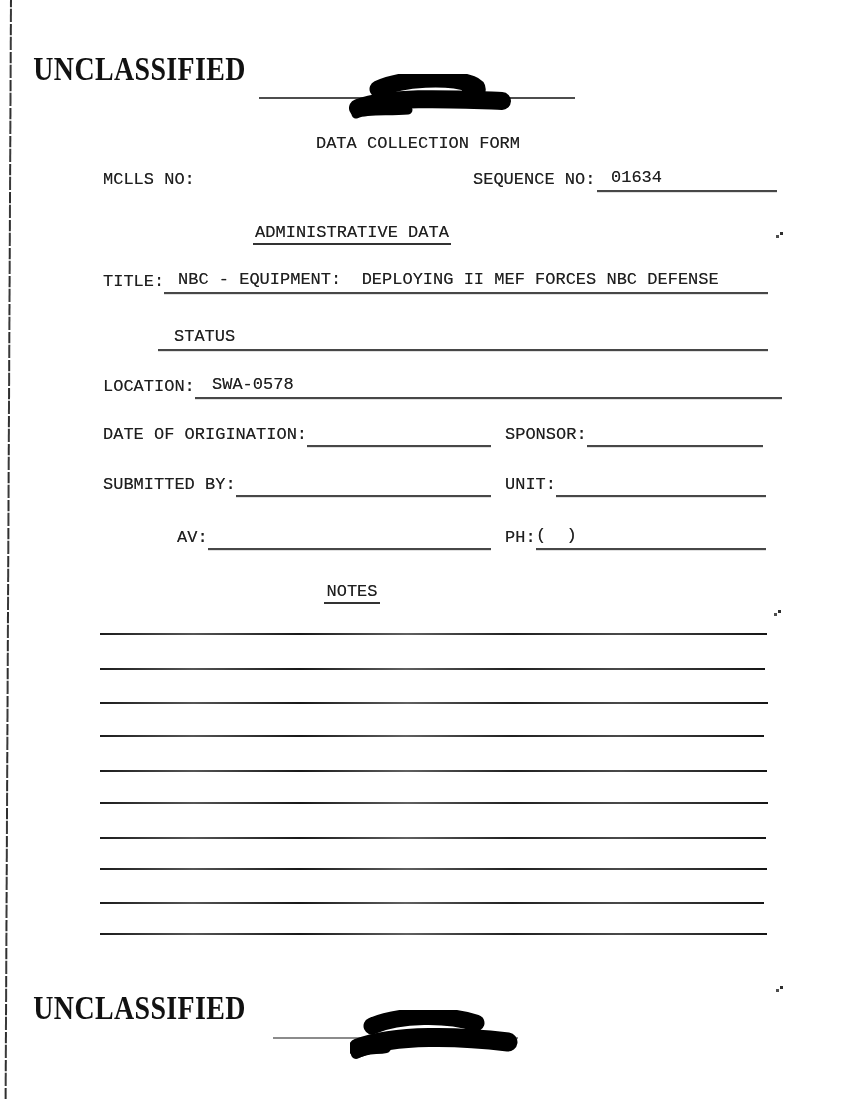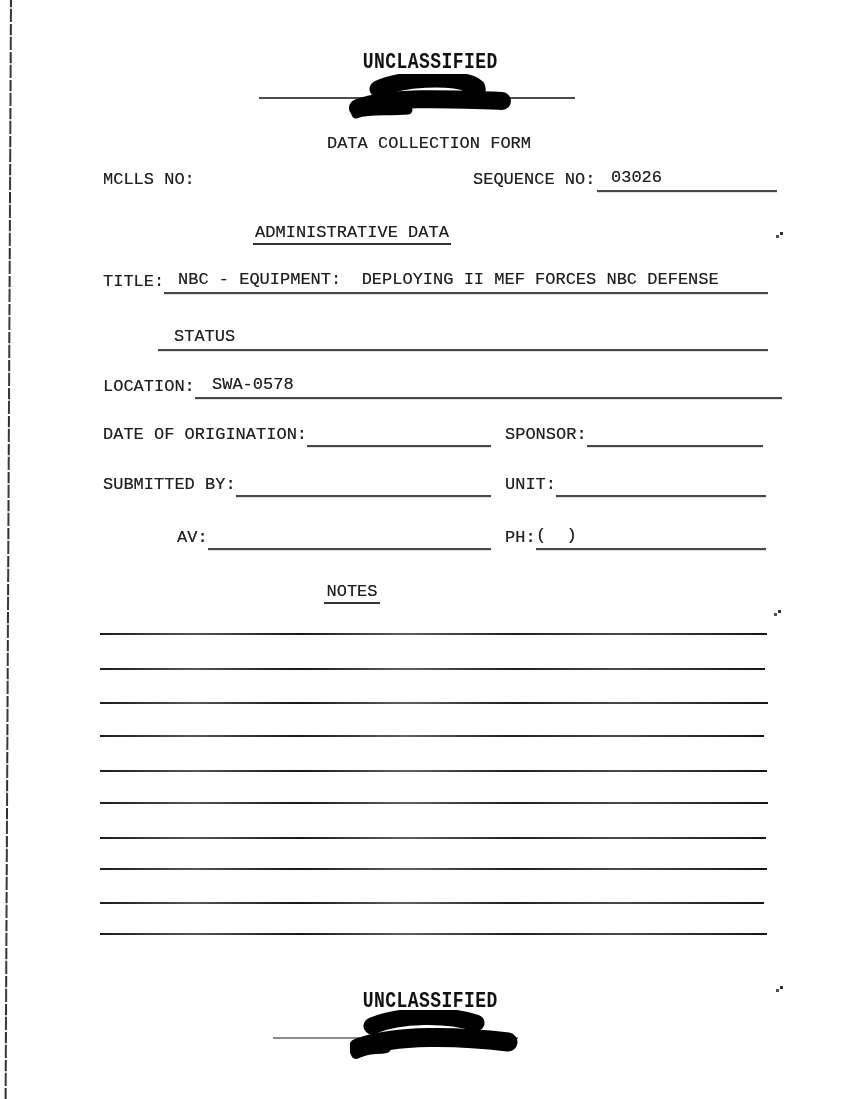--- a/index.html
+++ b/index.html
@@ -13,35 +13,35 @@
     color:#1f1f1f;
     text-shadow:0 0 0.5px rgba(0,0,0,0.55);
   }
   
   .scan-edge{
     position:absolute;left:10px;top:-4px;width:2px;height:1110px;
     background:repeating-linear-gradient(to bottom,#2f2f2f 0 11px,rgba(47,47,47,.25) 11px 13px,#3a3a3a 13px 26px,rgba(0,0,0,0) 26px 28px);
     transform:rotate(0.28deg);transform-origin:top left;
   }
   .uncls{
-    position:absolute;left:10px;width:840px;text-align:center;
-    font-family:Liberation Mono, monospace;
-    font-weight:700;font-size:22px;color:#111;letter-spacing:.5px;
+    position:absolute;left:10px;width:840px;text-align:left;
+    font-family:Liberation Serif, serif;
+    font-weight:700;font-size:34px;color:#111;letter-spacing:.5px;
     text-shadow:none;
   }
   .uncls .squeeze{display:inline-block;transform:scaleX(.82);transform-origin:center;}
   .uncls-top{top:50px;}
   .uncls-bottom{top:989px;}
   .hline{position:absolute;height:2px;}
   .header-rule{top:97px;left:259px;width:316px;background:#4d4d4d;}
   .footer-rule{top:1037px;left:273px;width:245px;background:#8b8b8b;}
   .blob{position:absolute;}
   .blob-top{left:348px;top:74px;}
   .blob-bottom{left:350px;top:1010px;}
-  .form-title{position:absolute;top:134px;left:12px;width:834px;text-align:center;white-space:pre;}
+  .form-title{position:absolute;top:134px;left:1px;width:834px;text-align:center;white-space:pre;}
   .row{position:absolute;left:0;top:0;height:21px;width:850px;}
   .lbl{position:absolute;top:0;white-space:pre;text-align:center;}
   .field{
     position:absolute;top:-2px;height:22px;white-space:pre;
     border-bottom:2px solid #474747;
     box-shadow:0 1px 0 rgba(0,0,0,0.12);
   }
   .center-head{position:absolute;left:10px;width:684px;text-align:center;}
   .center-head .u{display:inline-block;border-bottom:2px solid #333;padding:0 2px 1px 2px;}
   .note-line{position:absolute;left:100px;height:2px;
@@ -64,21 +64,21 @@
     <path d="M30 15 C 55 4, 100 2, 123 10 C 131 13, 132 18, 122 19" fill="none" stroke="#000" stroke-width="17" stroke-linecap="round"></path>
     <path d="M10 34 C 45 22, 100 25, 154 27" fill="none" stroke="#000" stroke-width="18" stroke-linecap="round"></path>
     <path d="M8 40 C 20 35, 40 38, 60 36" fill="none" stroke="#000" stroke-width="9" stroke-linecap="round"></path>
   </svg>
 
   <div class="form-title">DATA COLLECTION FORM</div>
 
   <div class="row" style="top:170px">
     <span class="lbl" style="left:103px">MCLLS NO:</span>
     <span class="lbl" style="left:473px">SEQUENCE NO:</span>
-    <span class="field" style="left:597px;width:166px;padding-left:14px">03026</span>
+    <span class="field" style="left:597px;width:166px;padding-left:14px">01634</span>
   </div>
 
   <div class="center-head" style="top:223px">
     <span class="u">ADMINISTRATIVE DATA</span>
   </div>
 
   <div class="row" style="top:272px">
     <span class="lbl" style="left:103px">TITLE:</span>
     <span class="field" style="left:164px;width:590px;padding-left:14px">NBC - EQUIPMENT:  DEPLOYING II MEF FORCES NBC DEFENSE</span>
   </div>

